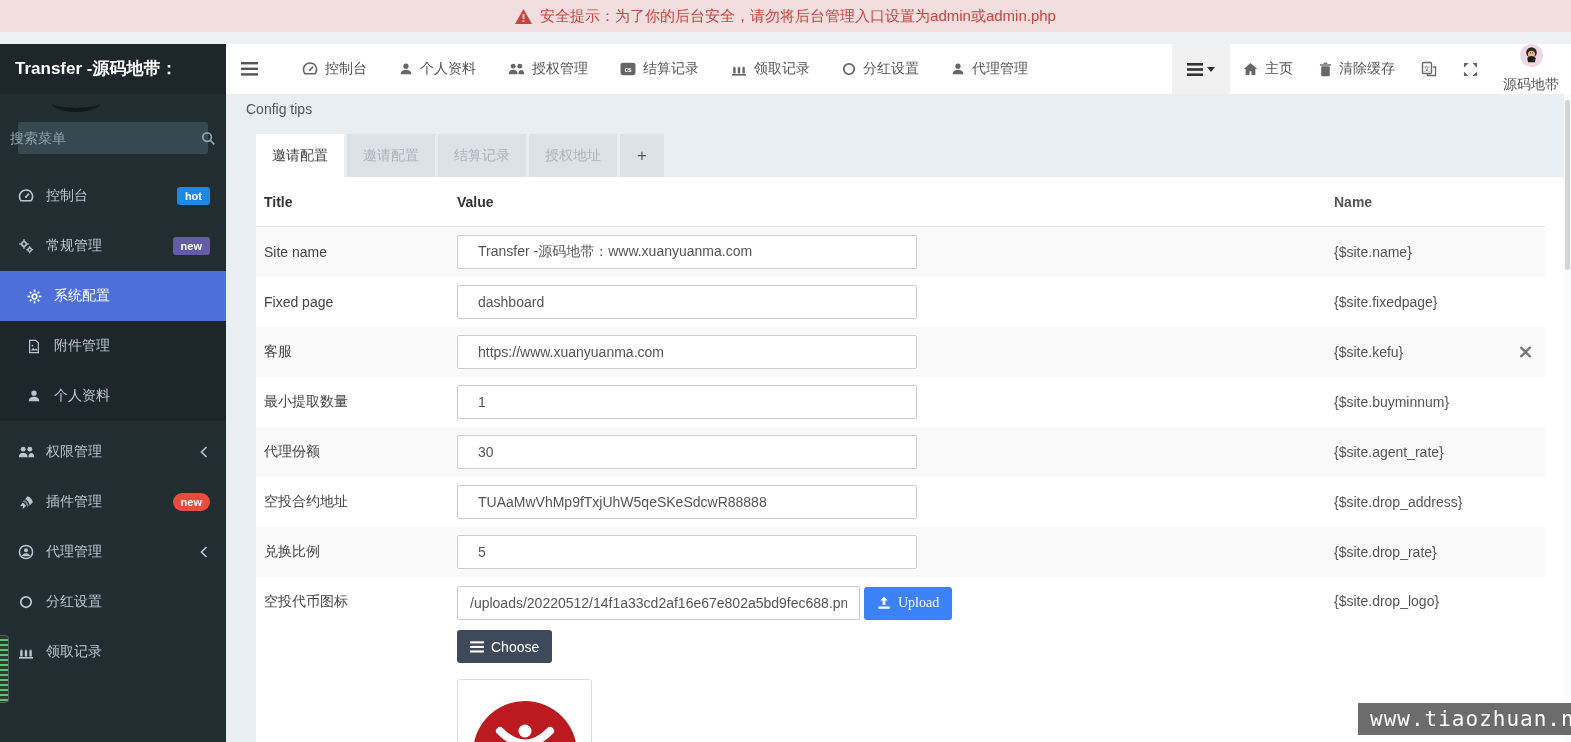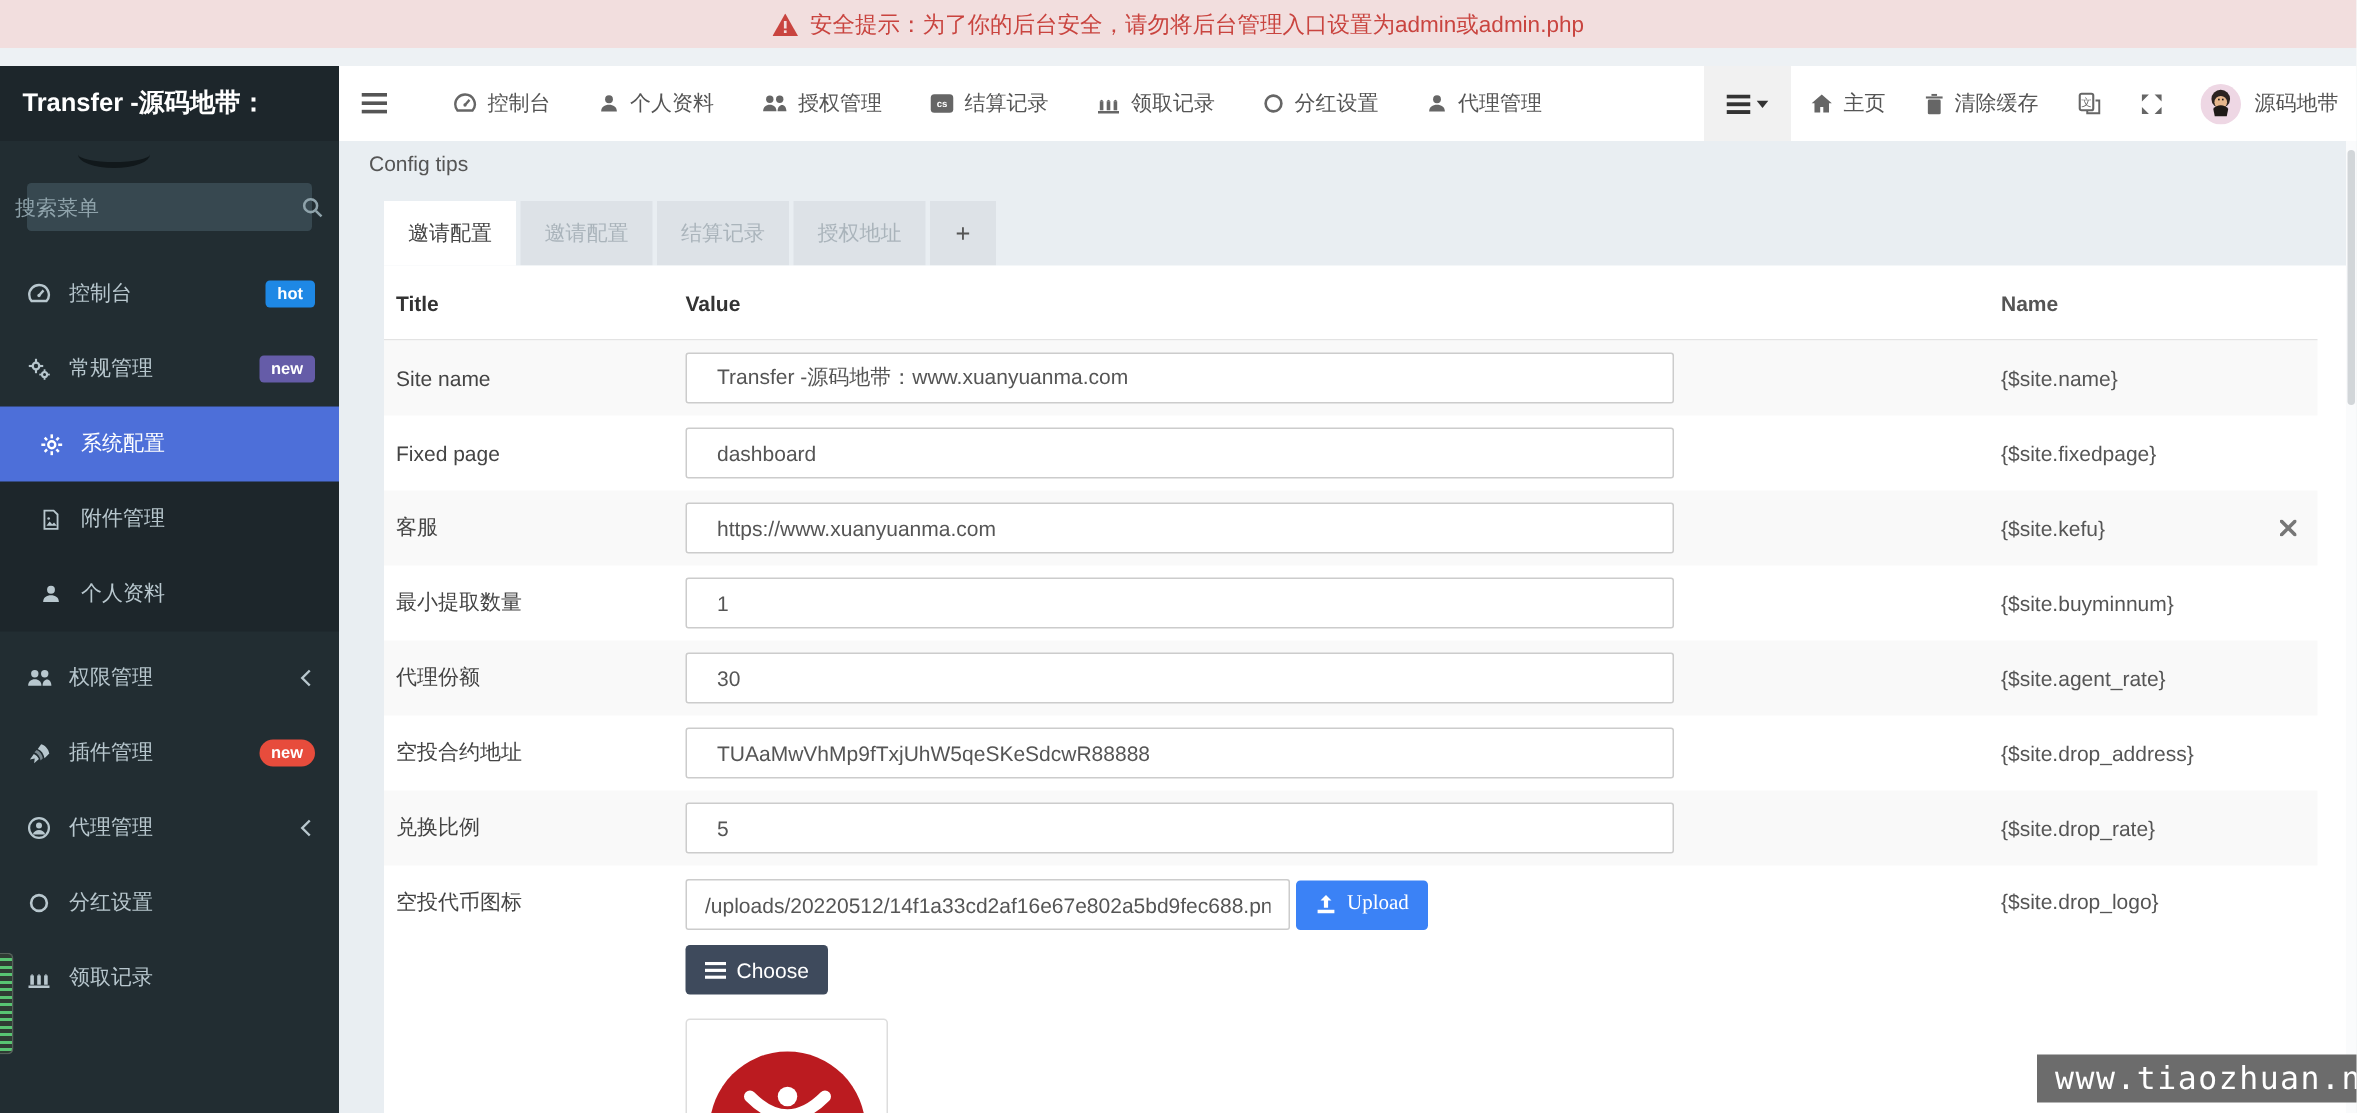--- a/index.html
+++ b/index.html
@@ -46,42 +46,42 @@
   .topnav { position:absolute; left:226px; top:44px; width:1345px; height:50px;
     background:#fff; display:flex; align-items:center; color:#555; font-size:14px; overflow:hidden; }
   .burger { width:46px; height:50px; display:flex; align-items:center; justify-content:center; cursor:pointer; color:#555; }
   .nav-left { display:flex; align-items:center; margin-left:14px; }
   .nav-item { display:flex; align-items:center; gap:7px; padding:0 16px; height:50px; cursor:pointer; white-space:nowrap; }
   .nav-item .ic { display:flex; color:#666; }
   .nav-right { position:absolute; right:0; top:0; height:50px; display:flex; align-items:center; }
   .dd-toggle { width:58px; height:50px; background:#f1f1f1; display:flex; align-items:center; justify-content:center; gap:4px; color:#333; cursor:pointer; }
   .nav-right .nav-item { padding:0 13px; }
   .icon-btn { padding:0 13px; height:50px; display:flex; align-items:center; color:#666; cursor:pointer; }
-  .user-chip { display:flex; align-items:center; gap:9px; padding:0 12px; height:50px; cursor:pointer; }
+  .user-chip { display:flex; align-items:center; gap:9px; padding:0 12px; height:50px; cursor:pointer;flex-direction:column; }
 
   
   .content { position:absolute; left:226px; top:94px; width:1345px; height:648px; background:#e9eef2; }
   .cfg-title { position:absolute; left:20px; top:7px; color:#555; font-size:14px; }
   .tabs { position:absolute; left:30px; top:40px; display:flex; gap:3px; }
   .tab { width:88px; height:43px; background:#dde2e7; color:#aab4bb; font-size:14px;
     display:flex; align-items:center; justify-content:center; cursor:pointer; }
   .tab.plus { width:44px; color:#555; font-size:17px; }
   .tab.active { background:#fff; color:#444; }
   .panel { position:absolute; left:30px; top:83px; width:1308px; height:565px; background:#fff; overflow:hidden; }
 
   .thead, .trow { width:1289px; display:flex; align-items:center; padding-left:8px; }
   .thead { height:50px; font-weight:bold; color:#333; font-size:14px; border-bottom:1px solid #e3e3e3; }
   .trow { height:50px; font-size:14px; color:#444; position:relative; }
   .trow.odd { background:#f9f9f9; }
   .c1 { width:193px; }
   .c2 { width:877px; }
   .c3 { flex:1; color:#555; }
   .inp { height:34px; border:1px solid #ccc; border-radius:2px; background:#fff;
     color:#555; font-size:14px; padding:0 12px; font-family:inherit; outline:none; }
-  .inp-main { width:659px;padding-left:20px; }
+  .inp-main { width:460px;padding-left:20px; }
   .row-close { position:absolute; right:14px; top:50%; transform:translateY(-50%); color:#777; cursor:pointer; display:flex; }
 
   .trow.tall { height:165px; align-items:flex-start; }
   .tall .c1 { padding-top:16px; }
   .tall .c3 { padding-top:16px; }
   .upload-line { display:flex; align-items:center; gap:4px; margin-top:9px; }
   .inp-upload { width:403px; }
   .btn { height:33px; display:inline-flex; align-items:center; gap:7px; border:none;
     border-radius:3px; color:#fff; font-size:14px; padding:0 13px; cursor:pointer; font-family:inherit; }
   .btn-upload { background:#3b82f6;font-family:Liberation Serif, serif; }

